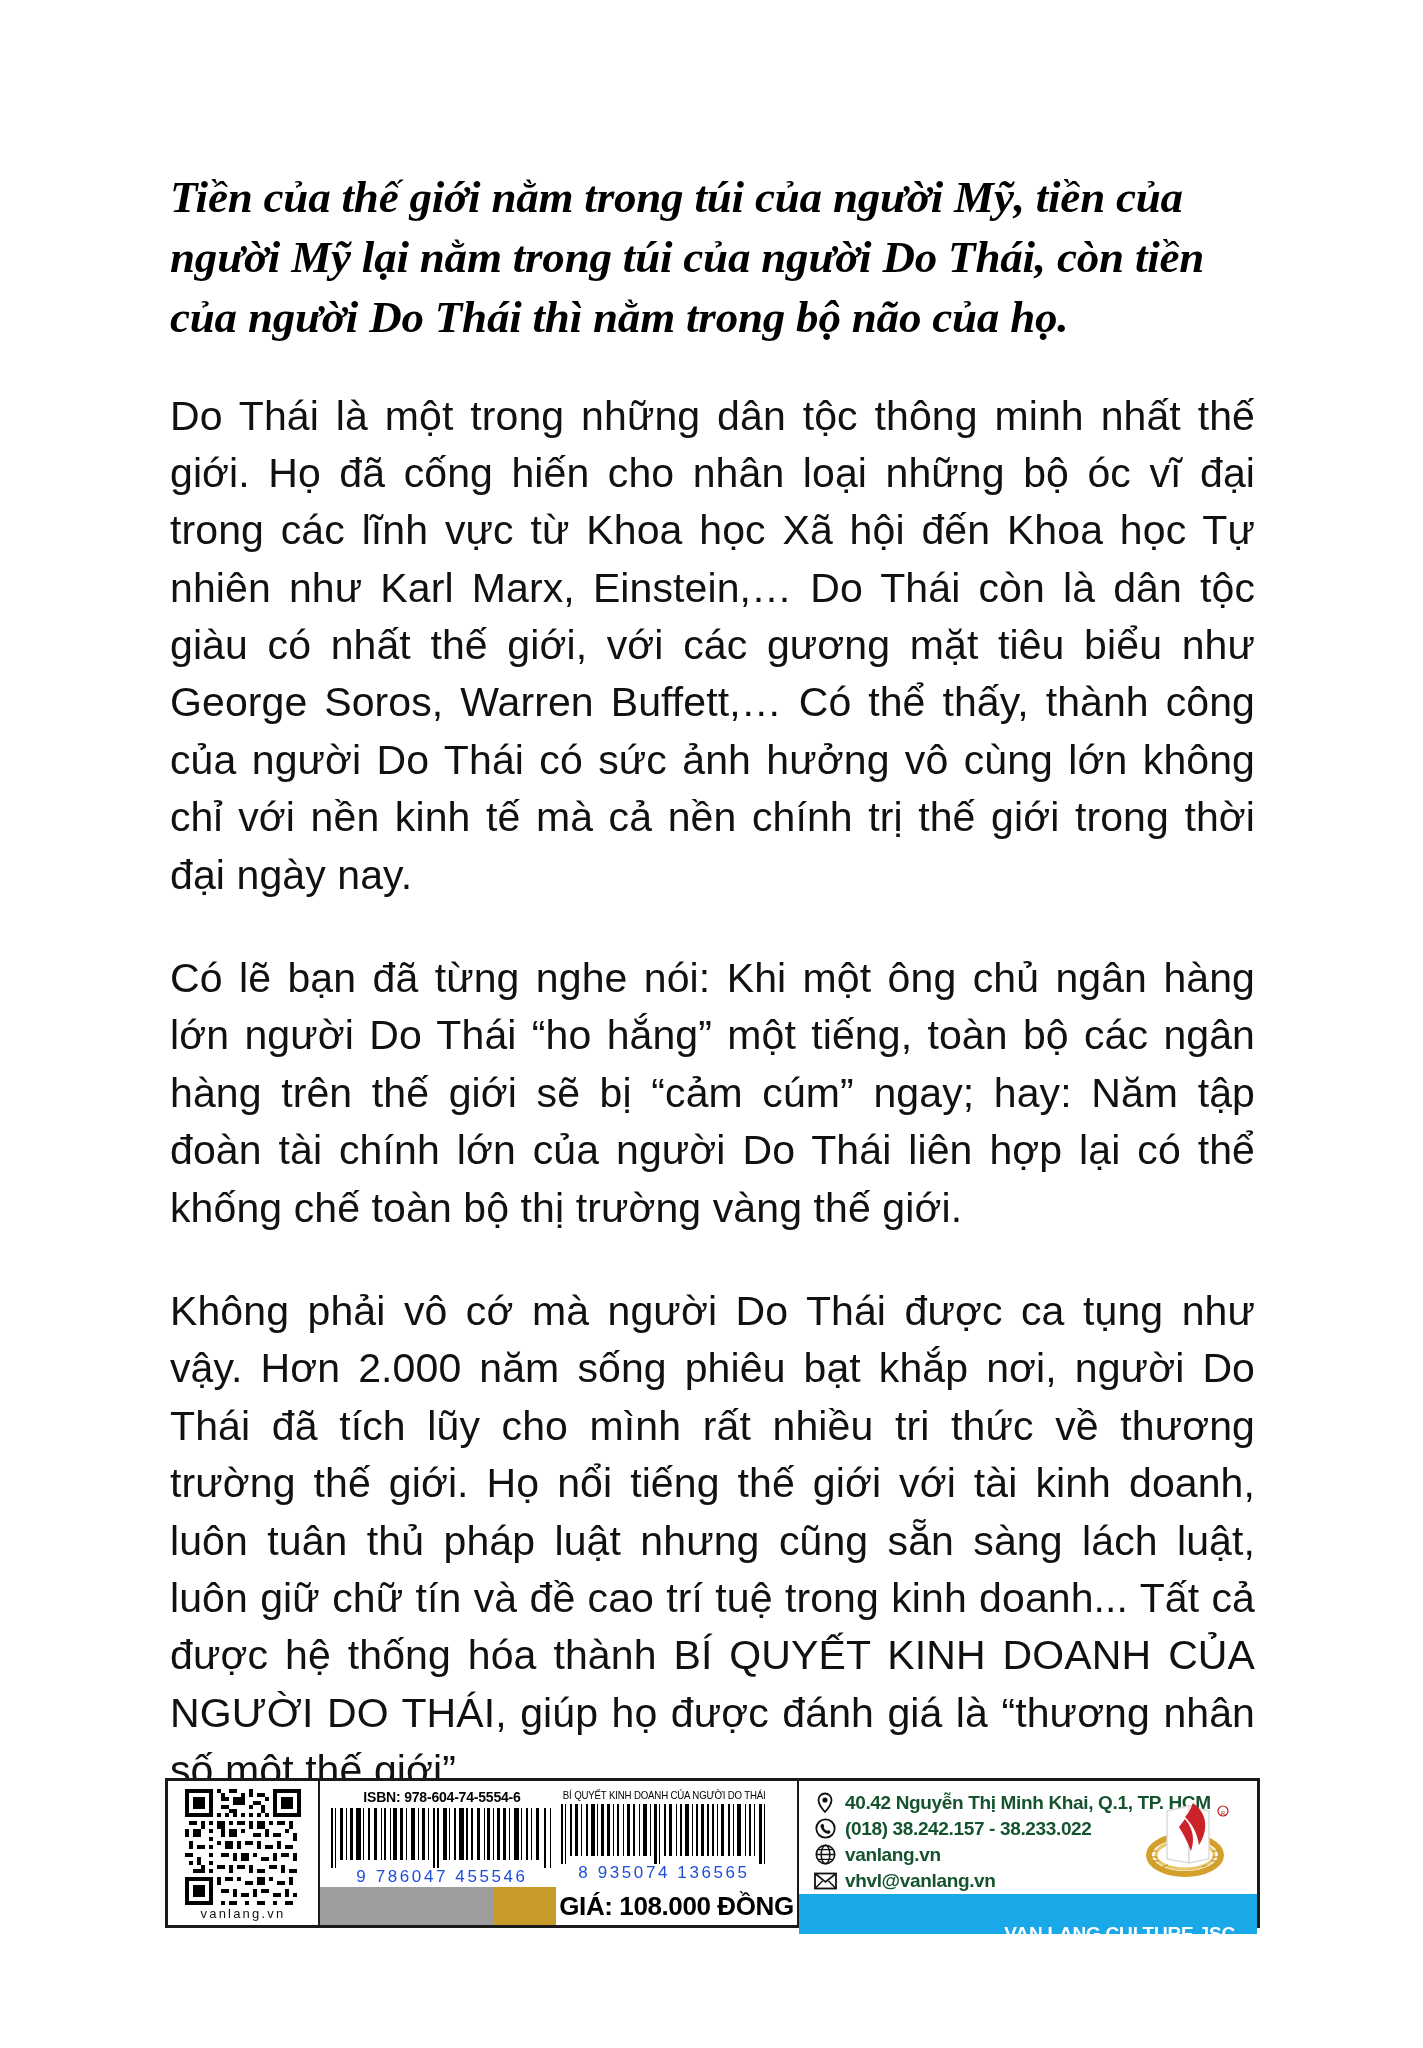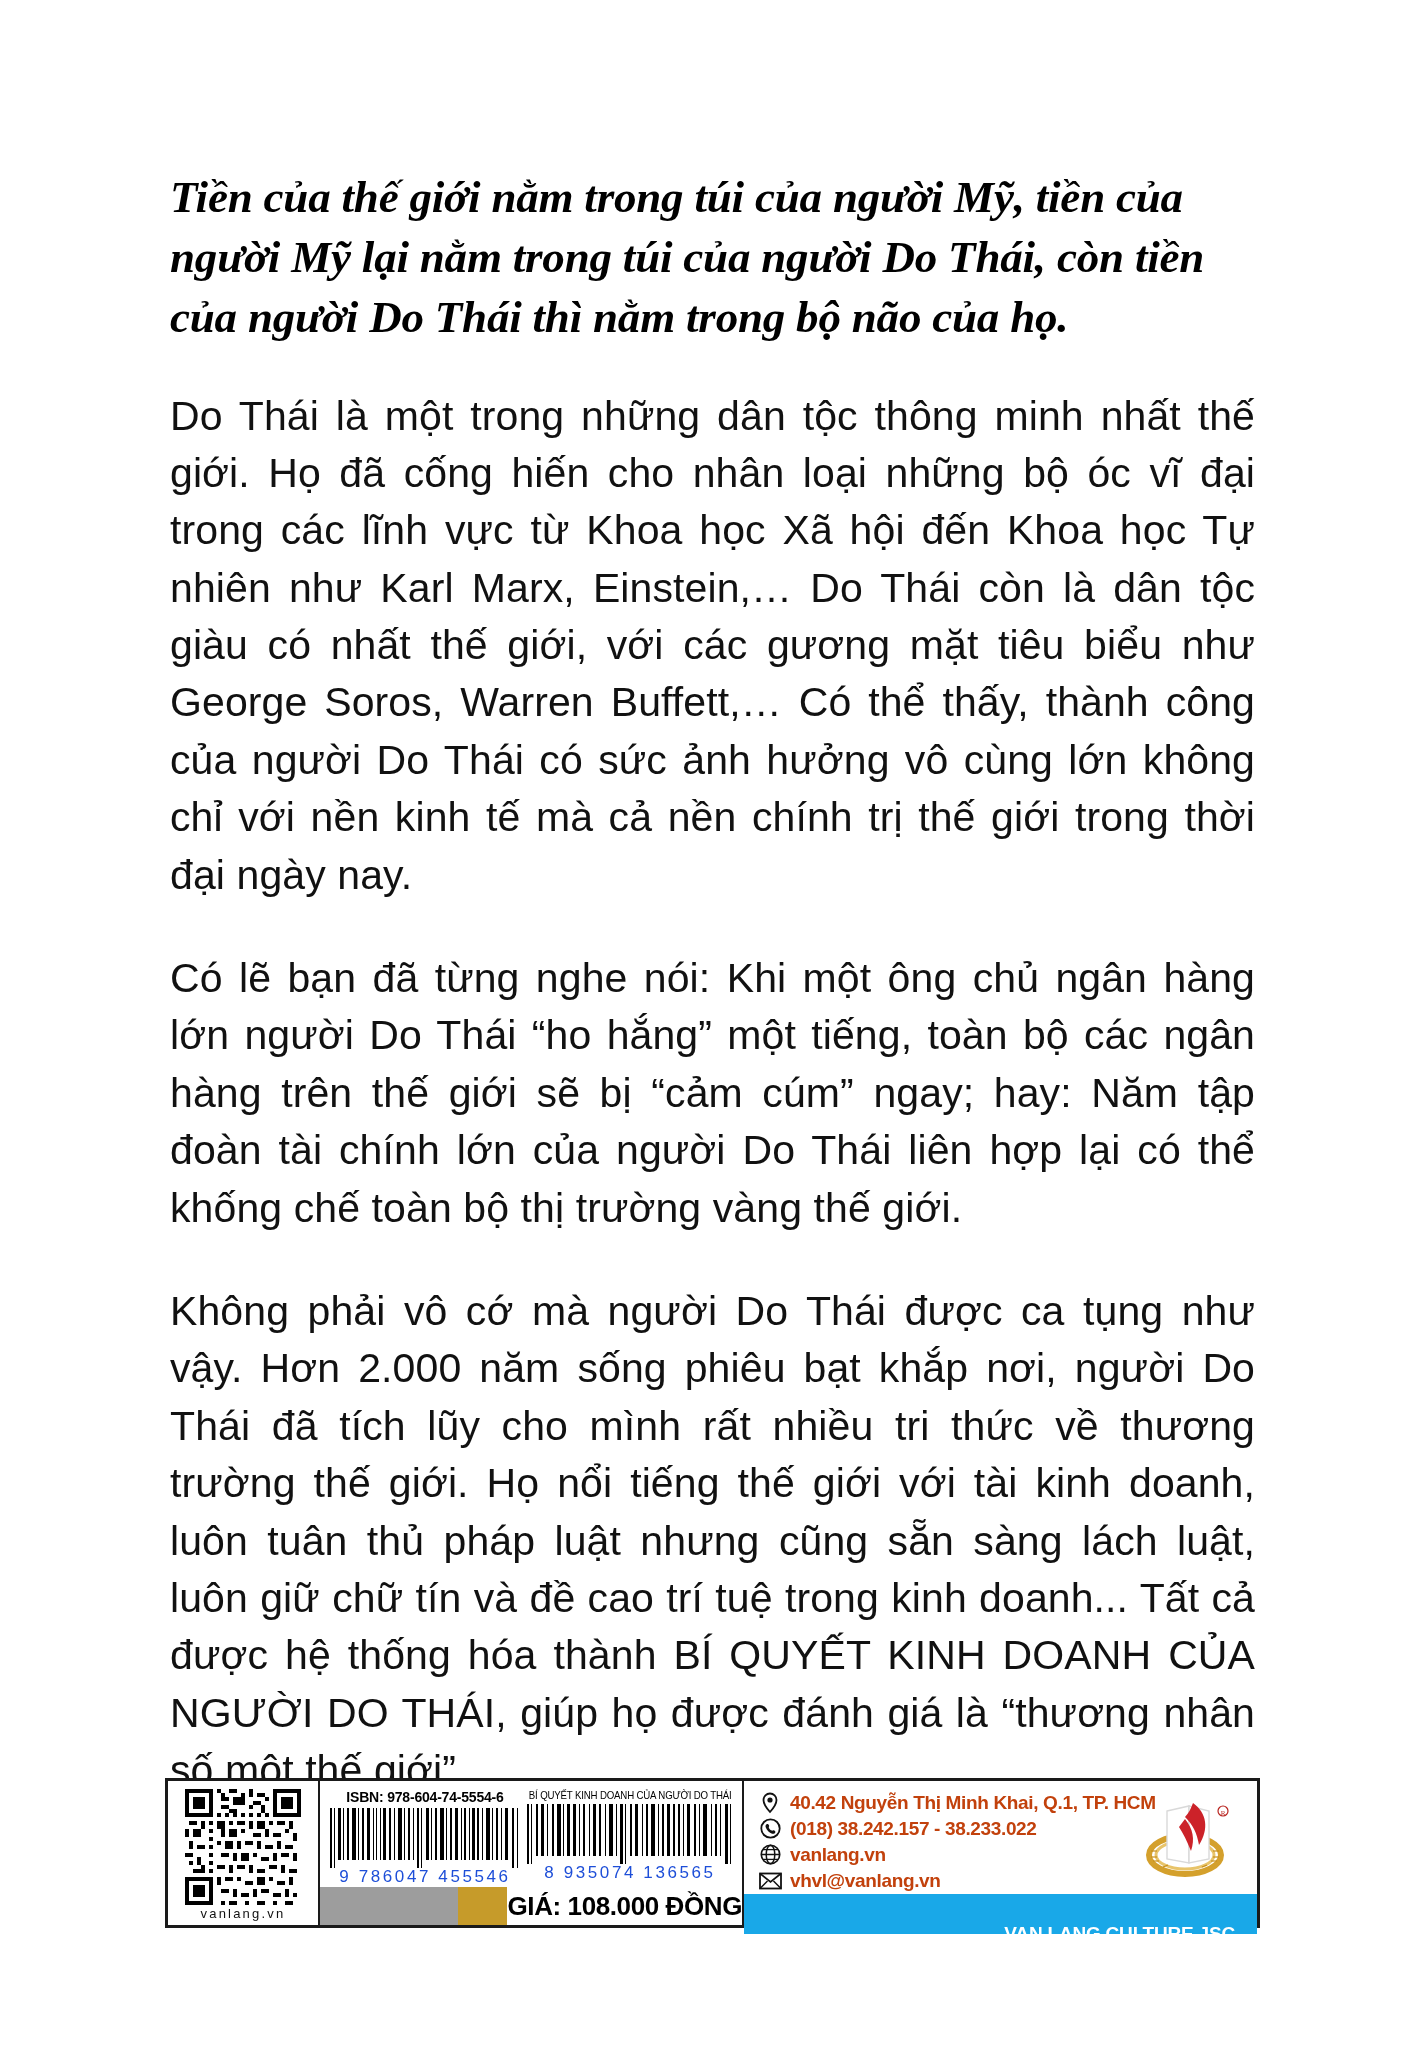--- a/index.html
+++ b/index.html
@@ -90,21 +90,21 @@
     font-family: "Liberation Sans", sans-serif;
     font-size: 13px;
     letter-spacing: 2.2px;
     color: #111;
     margin-top: 1px;
     white-space: nowrap;
   }
 
   
   .barcode-cell {
-    width: 424px;
+    width: 479px;
     border-right: 2px solid #1a1a1a;
     box-sizing: border-box;
     display: flex;
     flex-direction: column;
     background: #fff;
   }
   .barcode-row {
     flex: 1 1 auto;
     display: flex;
     flex-direction: row;
@@ -198,21 +198,21 @@
     display: flex;
     align-items: center;
     justify-content: center;
     margin-right: 8px;
   }
   .cicon svg { display: block; }
   .ctext {
     font-family: "Liberation Sans", sans-serif;
     font-weight: bold;
     font-size: 19px;
-    color: #c2410c;
+    color: #14532d;
     letter-spacing: -0.35px;
     white-space: nowrap;
   }
 
   .brand-row {
     height: 40px;
     background: #19a8e8;
     display: flex;
     align-items: center;
     justify-content: flex-end;

